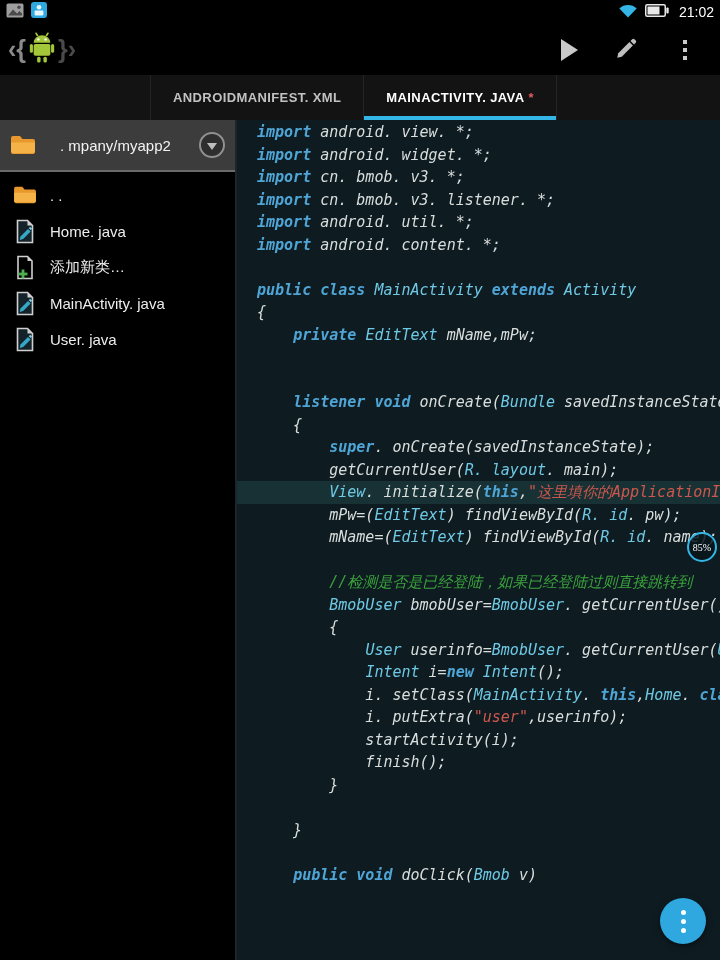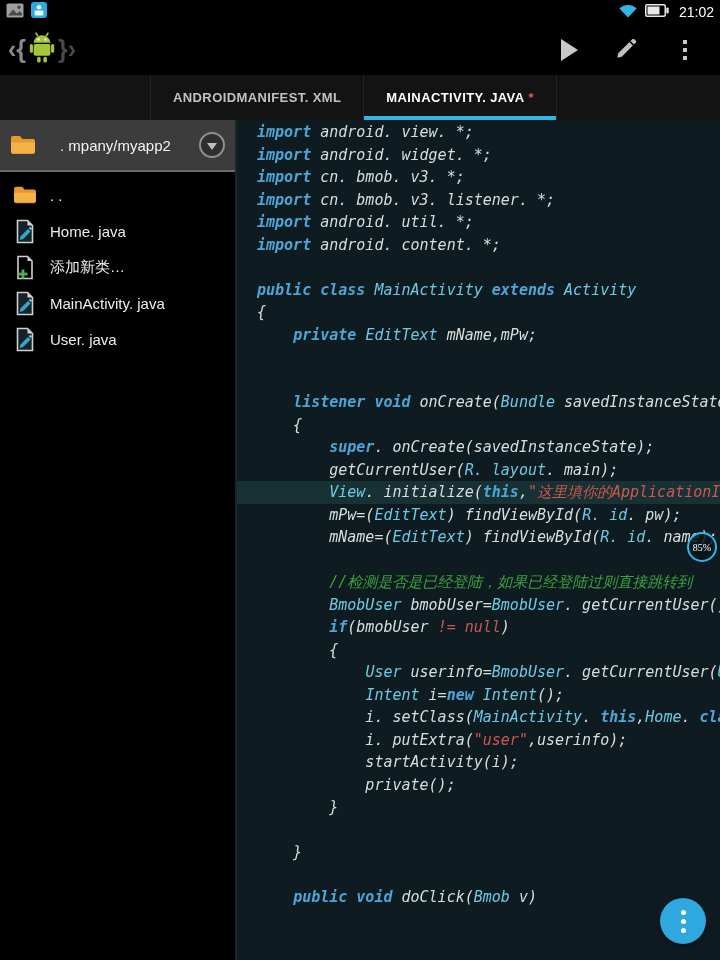--- a/index.html
+++ b/index.html
@@ -251,28 +251,27 @@
           <div class="code-line"><span class="pl">    </span><span class="kw">listener</span><span class="pl"> </span><span class="kw">void</span><span class="pl"> onCreate(</span><span class="ty">Bundle</span><span class="pl"> savedInstanceState)</span></div>
           <div class="code-line"><span class="pl">    {</span></div>
           <div class="code-line"><span class="pl">        </span><span class="kw">super</span><span class="pl">. onCreate(savedInstanceState);</span></div>
           <div class="code-line"><span class="pl">        getCurrentUser(</span><span class="ty">R. layout</span><span class="pl">. main);</span></div>
           <div class="code-line hl"><span class="pl">        </span><span class="ty">View</span><span class="pl">. initialize(</span><span class="kw">this</span><span class="pl">,</span><span class="str">"这里填你的ApplicationID"</span></div>
           <div class="code-line"><span class="pl">        mPw=(</span><span class="ty">EditText</span><span class="pl">) findViewById(</span><span class="ty">R. id</span><span class="pl">. pw);</span></div>
           <div class="code-line"><span class="pl">        mName=(</span><span class="ty">EditText</span><span class="pl">) findViewById(</span><span class="ty">R. id</span><span class="pl">. name);</span></div>
           <div class="code-line">&nbsp;</div>
           <div class="code-line"><span class="cm">        //检测是否是已经登陆，如果已经登陆过则直接跳转到</span></div>
           <div class="code-line"><span class="pl">        </span><span class="ty">BmobUser</span><span class="pl"> bmobUser=</span><span class="ty">BmobUser</span><span class="pl">. getCurrentUser()</span></div>
-          <div class="code-line"><span class="pl">        </span><span class="kw">if</span><span class="pl">(bmobUser </span><span class="lit">!=</span><span class="pl"> </span><span class="lit">null</span><span class="pl">)</span></div>
           <div class="code-line"><span class="pl">        {</span></div>
           <div class="code-line"><span class="pl">            </span><span class="ty">User</span><span class="pl"> userinfo=</span><span class="ty">BmobUser</span><span class="pl">. getCurrentUser(</span><span class="ty">Use</span></div>
           <div class="code-line"><span class="pl">            </span><span class="ty">Intent</span><span class="pl"> i=</span><span class="kw">new</span><span class="pl"> </span><span class="ty">Intent</span><span class="pl">();</span></div>
           <div class="code-line"><span class="pl">            i. setClass(</span><span class="ty">MainActivity</span><span class="pl">. </span><span class="kw">this</span><span class="pl">,</span><span class="ty">Home</span><span class="pl">. </span><span class="kw">class</span></div>
           <div class="code-line"><span class="pl">            i. putExtra(</span><span class="str">"user"</span><span class="pl">,userinfo);</span></div>
           <div class="code-line"><span class="pl">            startActivity(i);</span></div>
-          <div class="code-line"><span class="pl">            private();</span></div>
+          <div class="code-line"><span class="pl">            finish();</span></div>
           <div class="code-line"><span class="pl">        }</span></div>
           <div class="code-line">&nbsp;</div>
           <div class="code-line"><span class="pl">    }</span></div>
           <div class="code-line">&nbsp;</div>
           <div class="code-line"><span class="pl">    </span><span class="kw">public</span><span class="pl"> </span><span class="kw">void</span><span class="pl"> doClick(</span><span class="ty">Bmob</span><span class="pl"> v)</span></div>
         </div>
       <div class="zoom-badge">85%</div>
       <div class="fab">
         <span class="fab-dots">
             <i></i>

